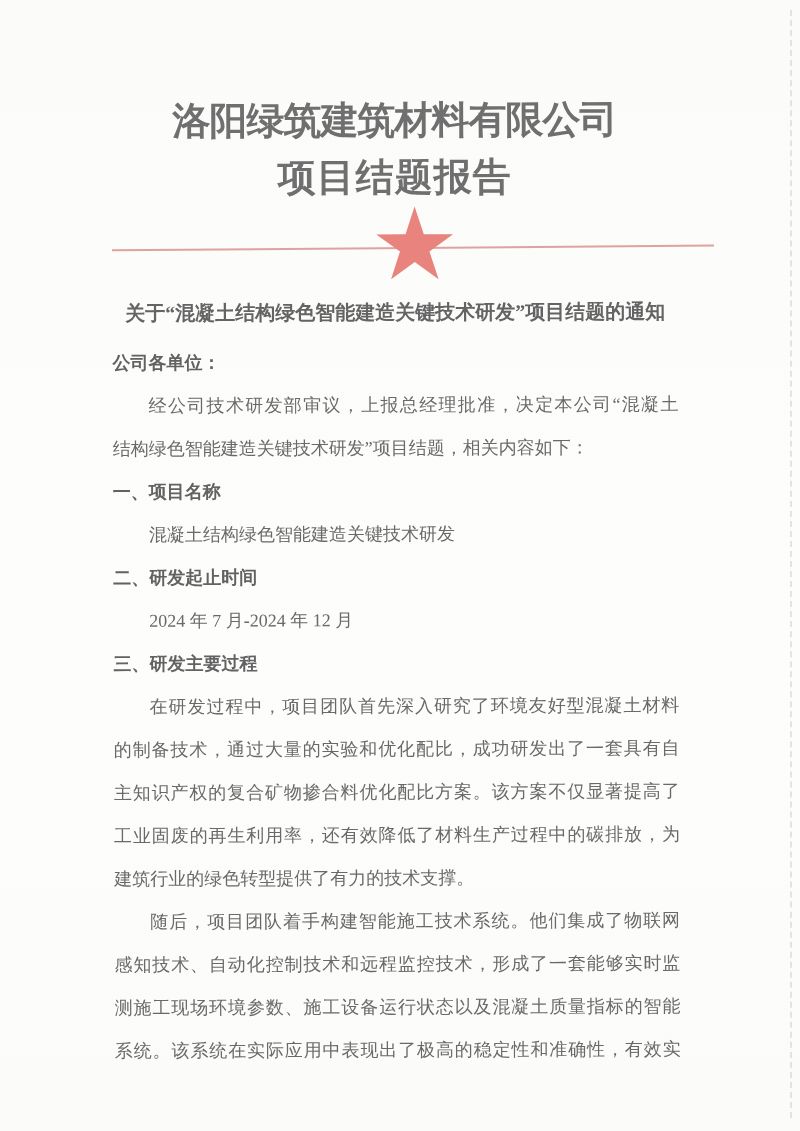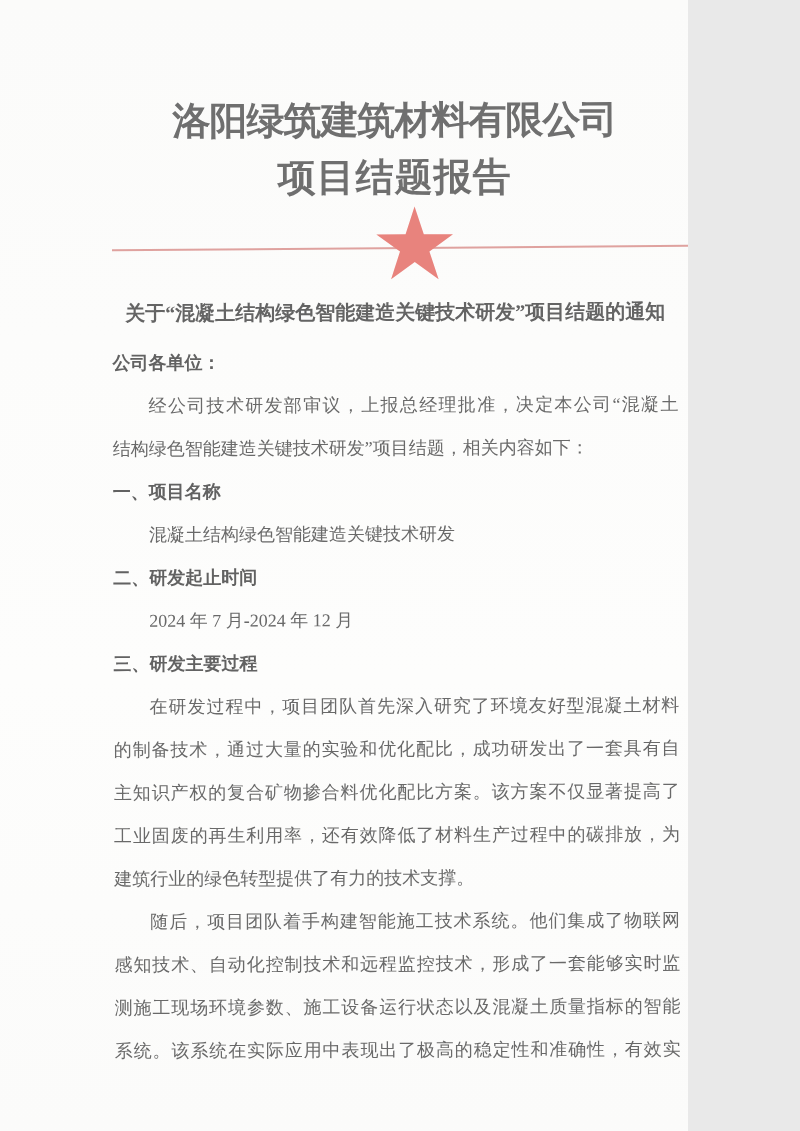--- a/index.html
+++ b/index.html
@@ -1,21 +1,21 @@
 <!DOCTYPE html>
 <html lang="zh"><head>
 <meta charset="utf-8">
 <style>
   * { margin:0; padding:0; box-sizing:border-box; }
   html,body { width:800px; }
   body { background:#e9e9e9; }
 
   .page {
     position:relative;
-    width:688px; height:1131px;
+    width:800px; height:1131px;
     background:linear-gradient(180deg,#fbfbfa 0%, #fdfdfc 60%, #fbfbfa 100%);
     overflow:hidden;
     font-family:"Liberation Serif","DejaVu Serif",serif;
     color:#696969;
   }
 
   
   .edge-artifact {
     position:absolute; left:790px; top:10px; height:1108px; width:0;
     border-left:2px dashed #c4c8ca; opacity:.45;

